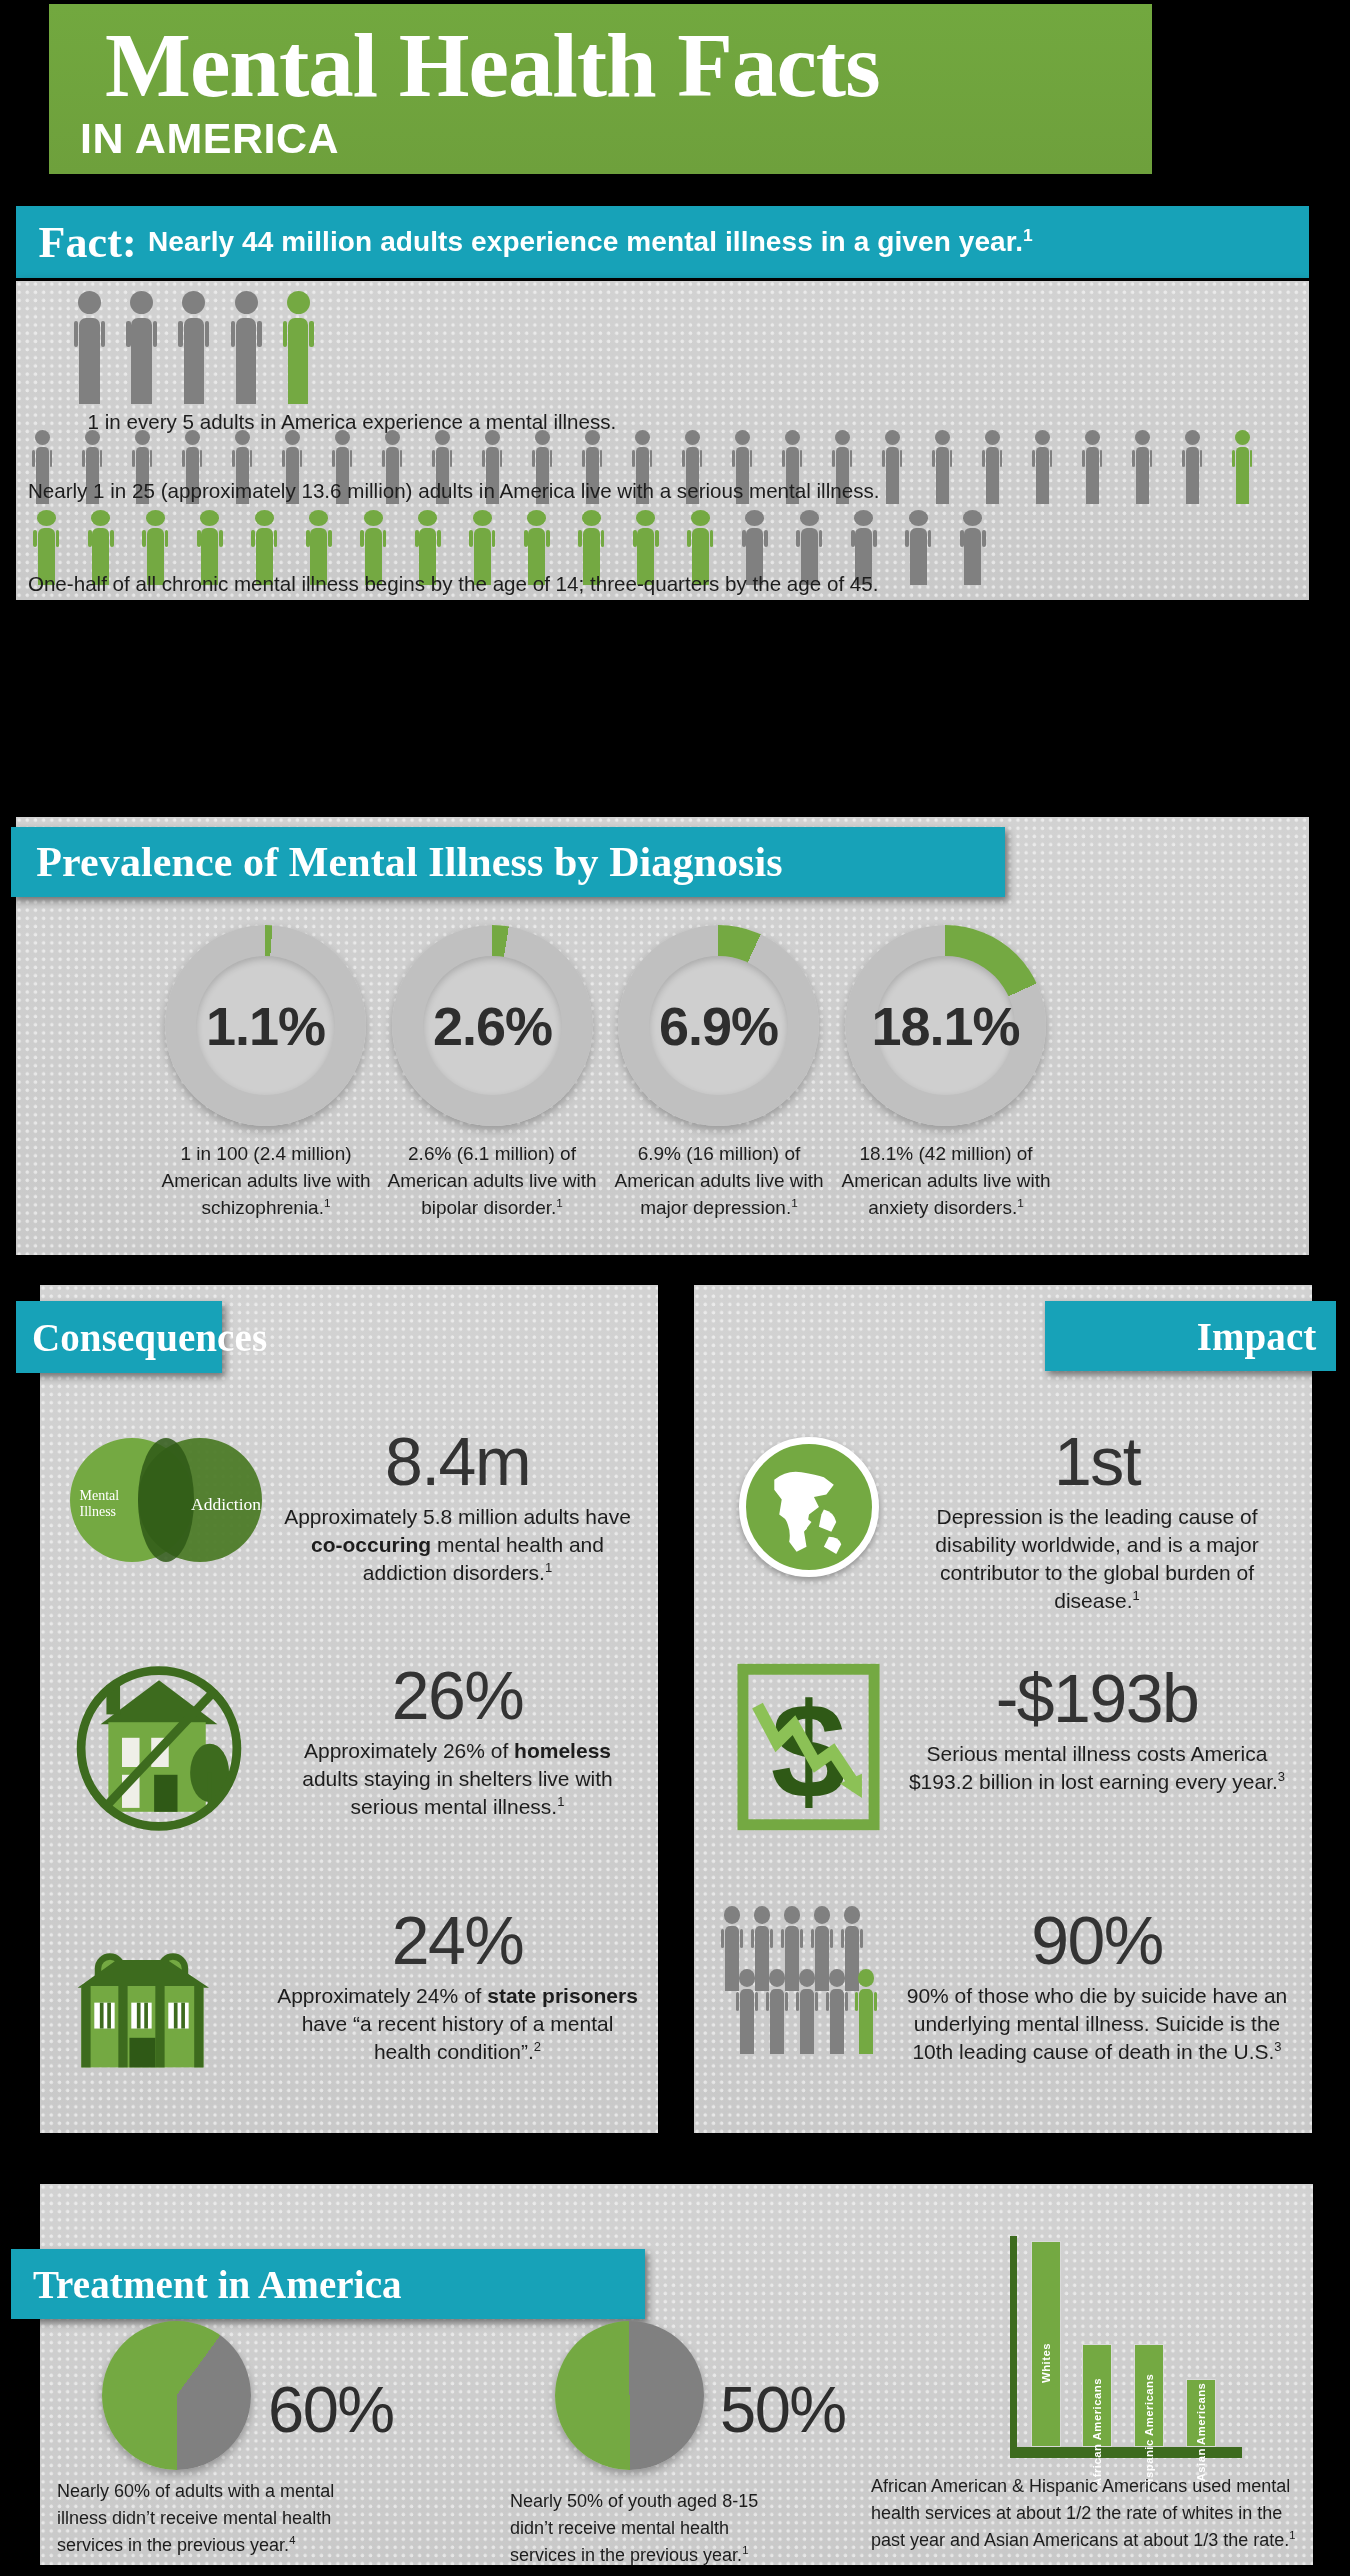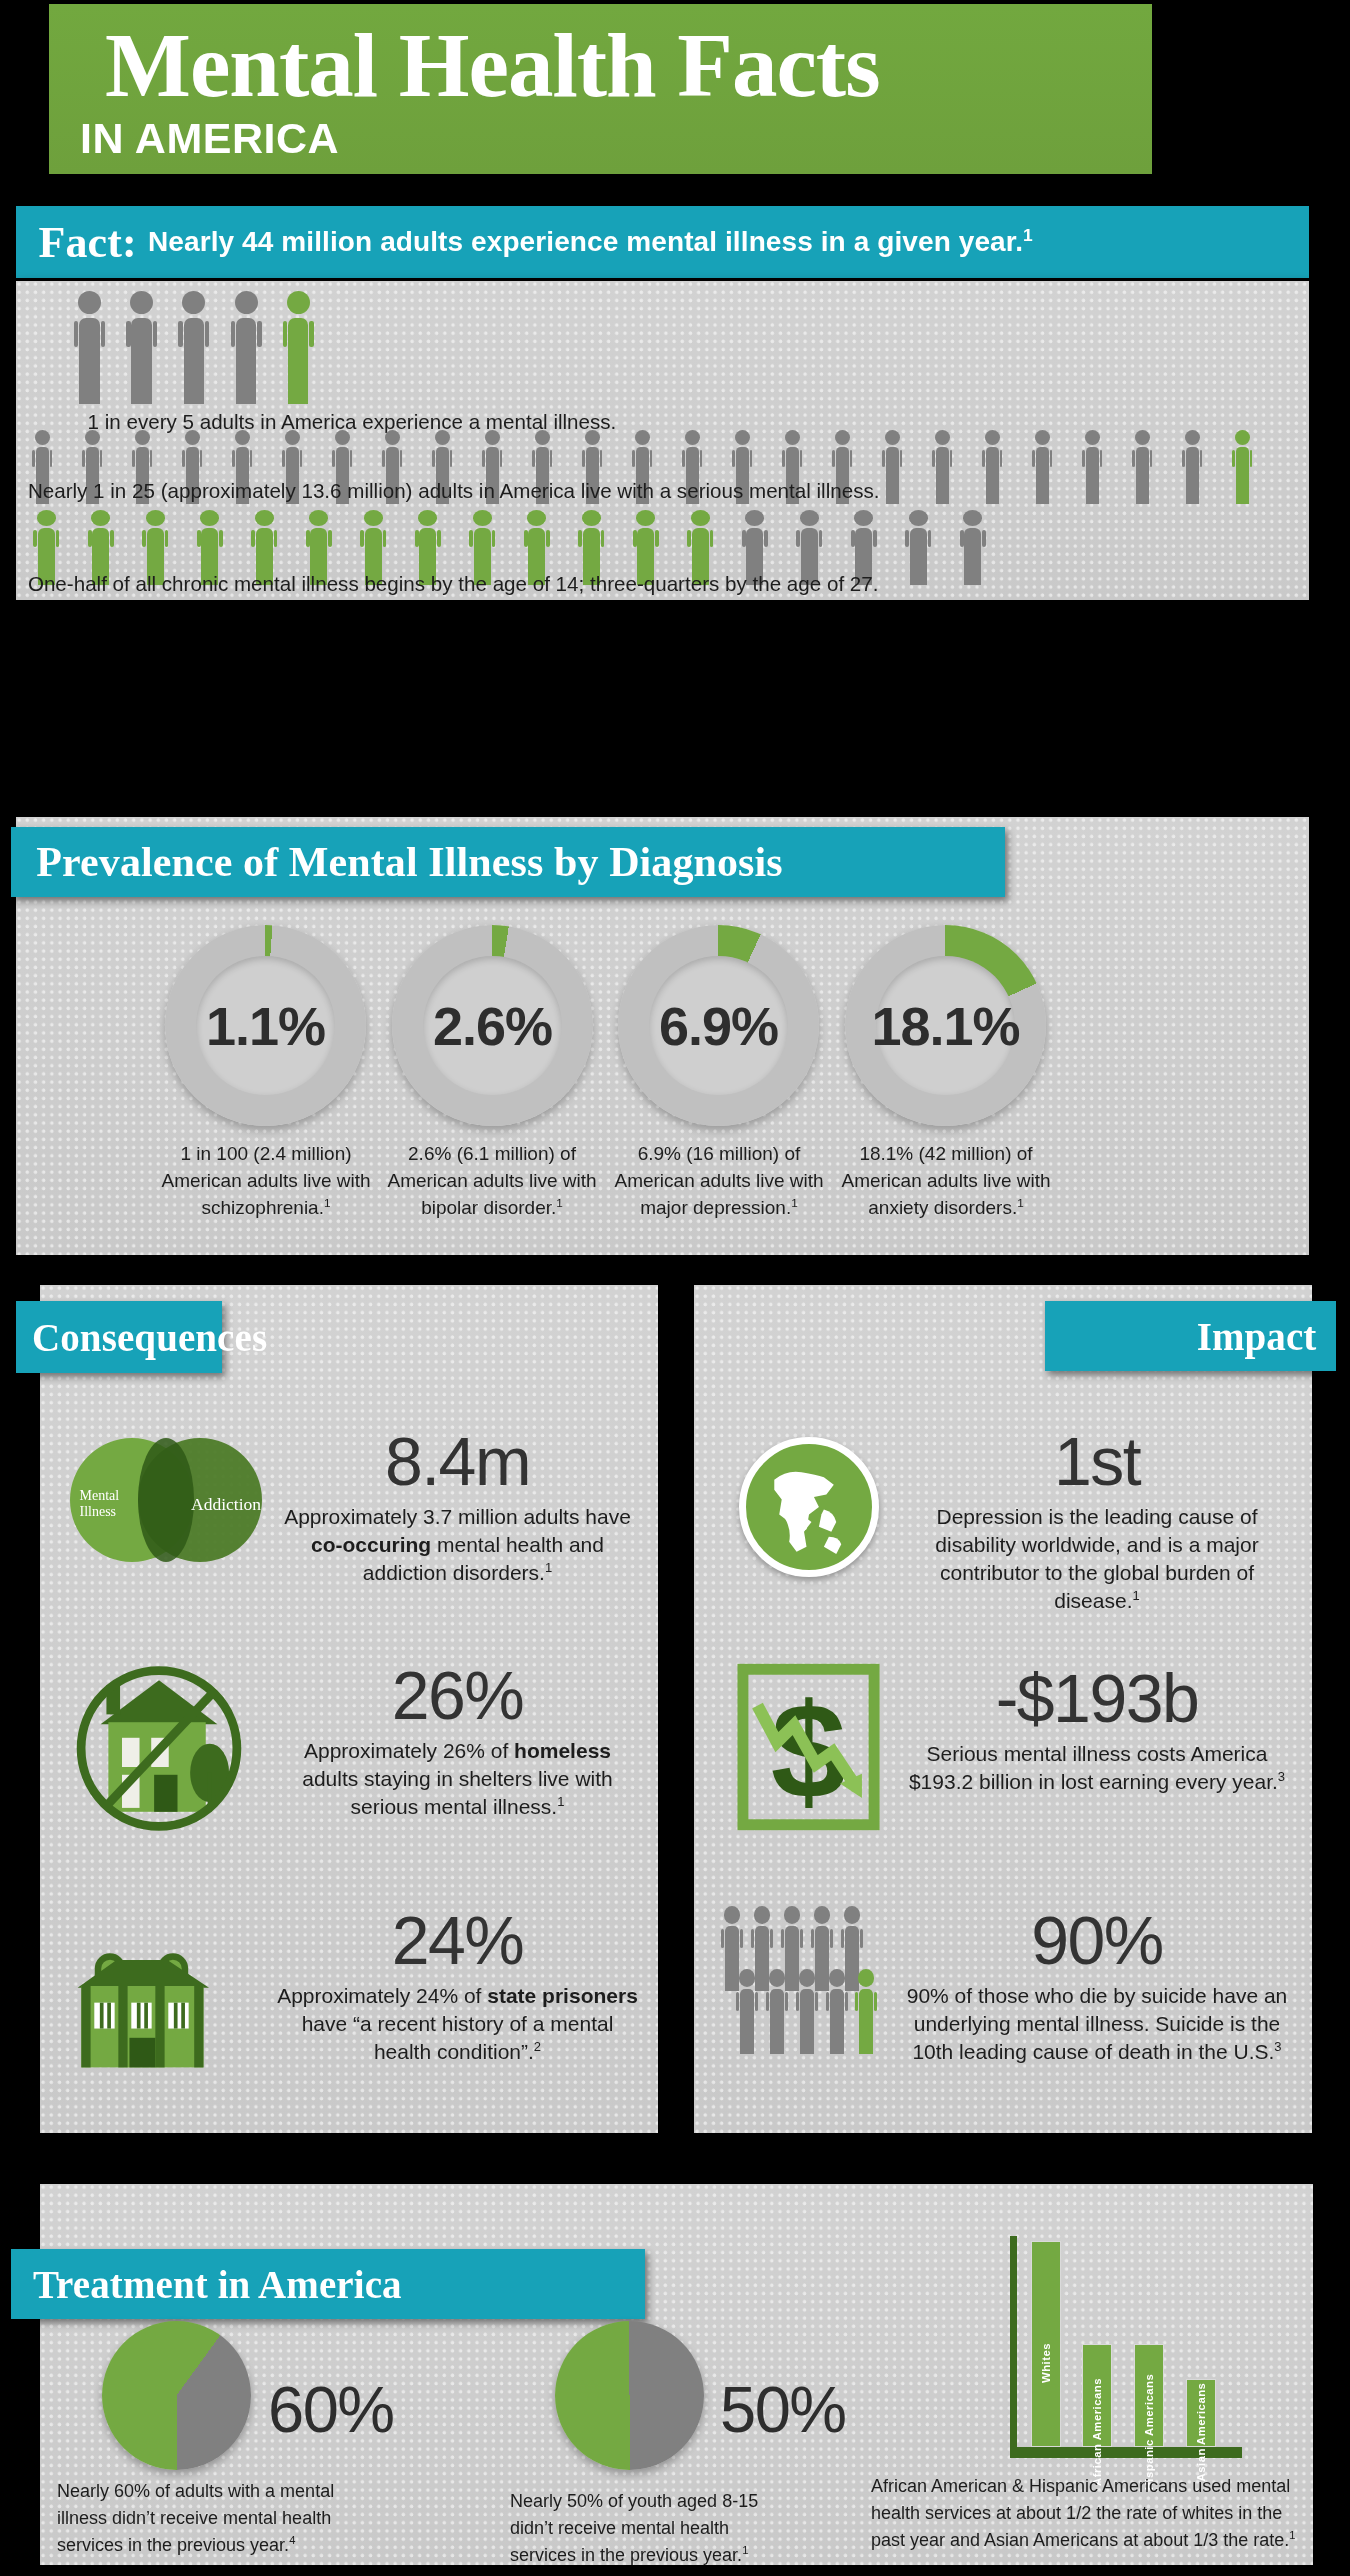--- a/index.html
+++ b/index.html
@@ -370,21 +370,21 @@
         <div class="head" style="width: 19px; height: 15.5px; background: rgb(128, 128, 128); border-radius: 50%; margin: 0px auto;"></div>
         <div class="body" style="width: 17px; height: 29px; background: rgb(128, 128, 128); margin: 2.3px auto 0px; border-radius: 6px 6px 0px 0px;"></div>
         <div class="legs" style="width: 17px; height: 28px; background: rgb(128, 128, 128); margin: 0px auto;"></div>
       </div>
       <div class="person" style="width: 37px; height: 77px;">
         <div class="head" style="width: 19px; height: 15.5px; background: rgb(128, 128, 128); border-radius: 50%; margin: 0px auto;"></div>
         <div class="body" style="width: 17px; height: 29px; background: rgb(128, 128, 128); margin: 2.3px auto 0px; border-radius: 6px 6px 0px 0px;"></div>
         <div class="legs" style="width: 17px; height: 28px; background: rgb(128, 128, 128); margin: 0px auto;"></div>
       </div>
     </div>
-  <div class="caption-line" id="cap2" style="left:12.4px; top:291px;">One-half of all chronic mental illness begins by the age of 14; three-quarters by the age of 27.</div>
+  <div class="caption-line" id="cap2" style="left:12.4px; top:291px;">One-half of all chronic mental illness begins by the age of 14; three-quarters by the age of 45.</div>
 </div>
 
 <div id="prev-panel" class="panel"></div>
 <div id="prev-banner" class="banner">
   <span class="serif">Prevalence of Mental Illness by Diagnosis</span>
 </div>
 <div id="donuts"></div>
 
 <div id="cons-panel" class="panel"></div>
 <div id="cons-banner" class="banner">
@@ -395,21 +395,21 @@
   <div style="position:relative;width:216px;height:155px;flex:0 0 216px;">
     <div style="position:absolute;left:9.3px;top:15.5px;width:124px;height:124px;border-radius:50%;background:#74a942;"></div>
     <div style="position:absolute;left:77px;top:15.5px;width:124px;height:124px;border-radius:50%;background:#4a7a25;opacity:.93;"></div>
     <div style="position:absolute;left:77px;top:15.5px;width:56px;height:124px;background:#2f5916;opacity:.85;border-radius:50% / 50%;"></div>
     <div style="position:absolute;left:18.5px;top:66px;width:77px;text-align:left;color:#fff;font-family:'Liberation Serif',serif;font-size:14px;line-height:1.15;">Mental Illness</div>
     <div style="position:absolute;left:124px;top:72px;width:82px;text-align:center;color:#fff;font-family:'Liberation Serif',serif;font-size:17.5px;">Addiction</div>
   </div>
   <div class="stat-txt" style="width:361px;">
     <div class="stat-num">8.4m</div>
     <div class="stat-body">
-      <span>Approximately 3.7 million adults have </span><b>co-occuring</b><span> mental health and addiction disorders.</span><sup>1</sup>
+      <span>Approximately 5.8 million adults have </span><b>co-occuring</b><span> mental health and addiction disorders.</span><sup>1</sup>
     </div>
   </div>
 </div>
 
 <div class="stat-row" style="left:61px; top:1656px; width:587px;">
   <div style="position:relative;width:216px;height:196px;flex:0 0 216px;">
     <svg viewBox="0 0 200 190" style="width:196px;height:185px;">
       <polygon points="40,70 100,25 160,70" fill="#3d6b1e"></polygon>
       <rect x="48" y="68" width="100" height="92" fill="#74a942"></rect>
       <rect x="46" y="30" width="14" height="30" fill="#3d6b1e"></rect>

